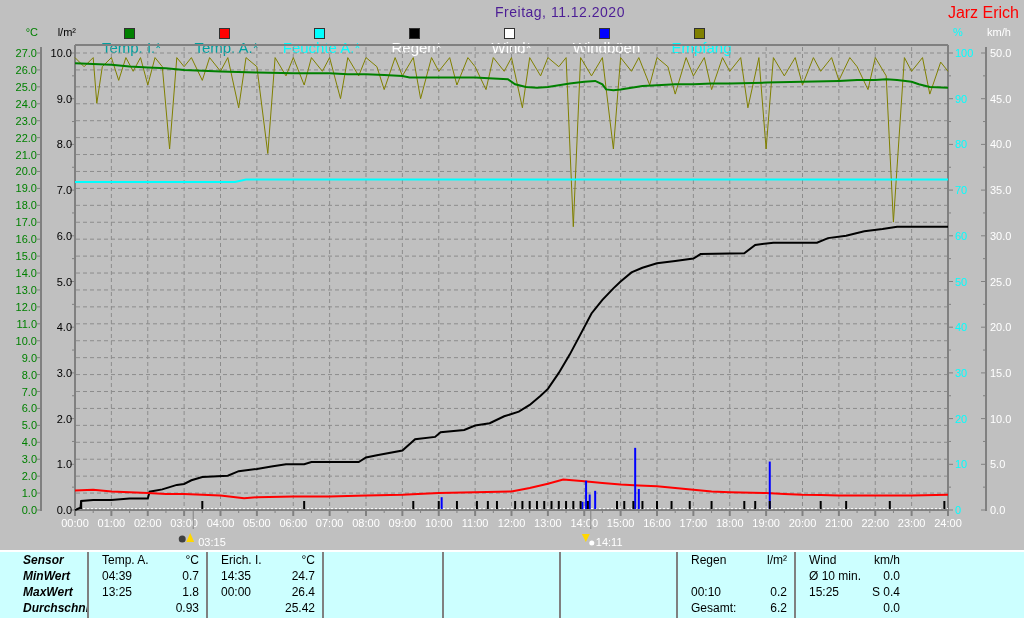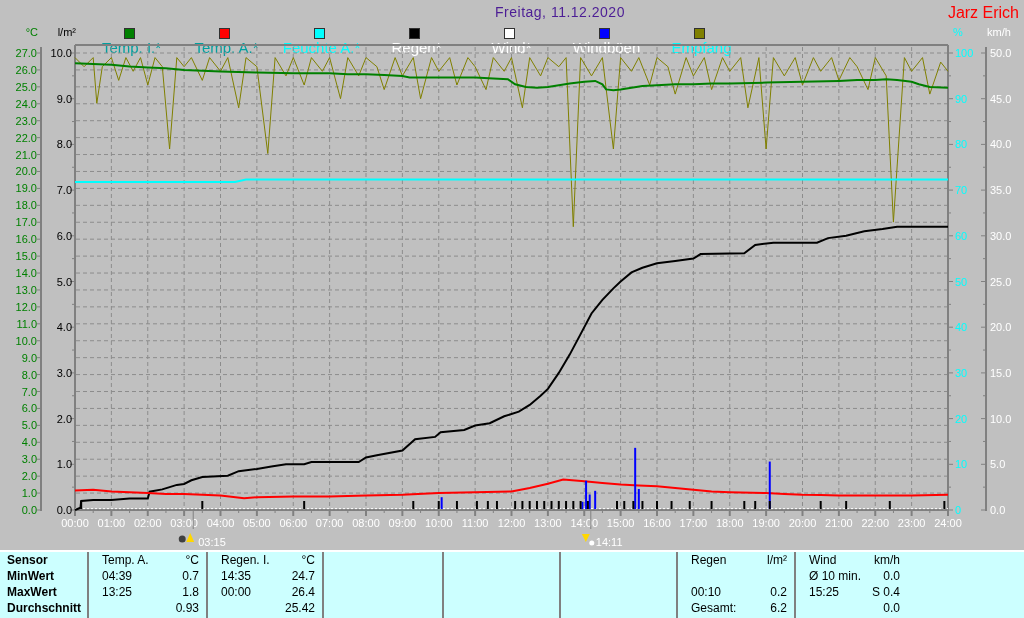--- a/index.html
+++ b/index.html
@@ -20,21 +20,21 @@
   #stats{position:absolute;left:0;top:550px;width:1024px;height:68px;background:#CCFFFF;
          border-top:2px solid #FFFFFF;display:flex;box-sizing:border-box;color:#000;}
   .scol{height:100%;box-sizing:border-box;}
   .scol.bord{border-left:2px solid #808080;}
   .srow{height:16px;line-height:16px;font-size:12px;display:flex;justify-content:space-between;
         white-space:nowrap;overflow:hidden;}
   .srow.hd{font-weight:normal;}
   .srow .l{padding-left:13px;}
   .srow .r{padding-right:7px;text-align:right;}
   .scol.first .srow{font-weight:bold;}
-  .scol.first .srow .l{padding-left:7px;}
+  .scol.first .srow .l{padding-left:23px;font-style:italic;}
 </style>
 </head>
 <body>
 
 <div class="window">
   <div class="title">Freitag, 11.12.2020</div>
   <div class="author">Jarz Erich</div>
 
   <div class="axhdr c">°C</div>
   <div class="axhdr lm2">l/m²</div>
@@ -479,21 +479,21 @@
           <span class="l">13:25</span>
           <span class="r">1.8</span>
         </div>
         <div class="srow">
           <span class="l"></span>
           <span class="r">0.93</span>
         </div>
       </div>
       <div class="scol bord" style="width: 116px;">
         <div class="srow hd">
-          <span class="l">Regen. I.</span>
+          <span class="l">Erich. I.</span>
           <span class="r">°C</span>
         </div>
         <div class="srow">
           <span class="l">14:35</span>
           <span class="r">24.7</span>
         </div>
         <div class="srow">
           <span class="l">00:00</span>
           <span class="r">26.4</span>
         </div>

